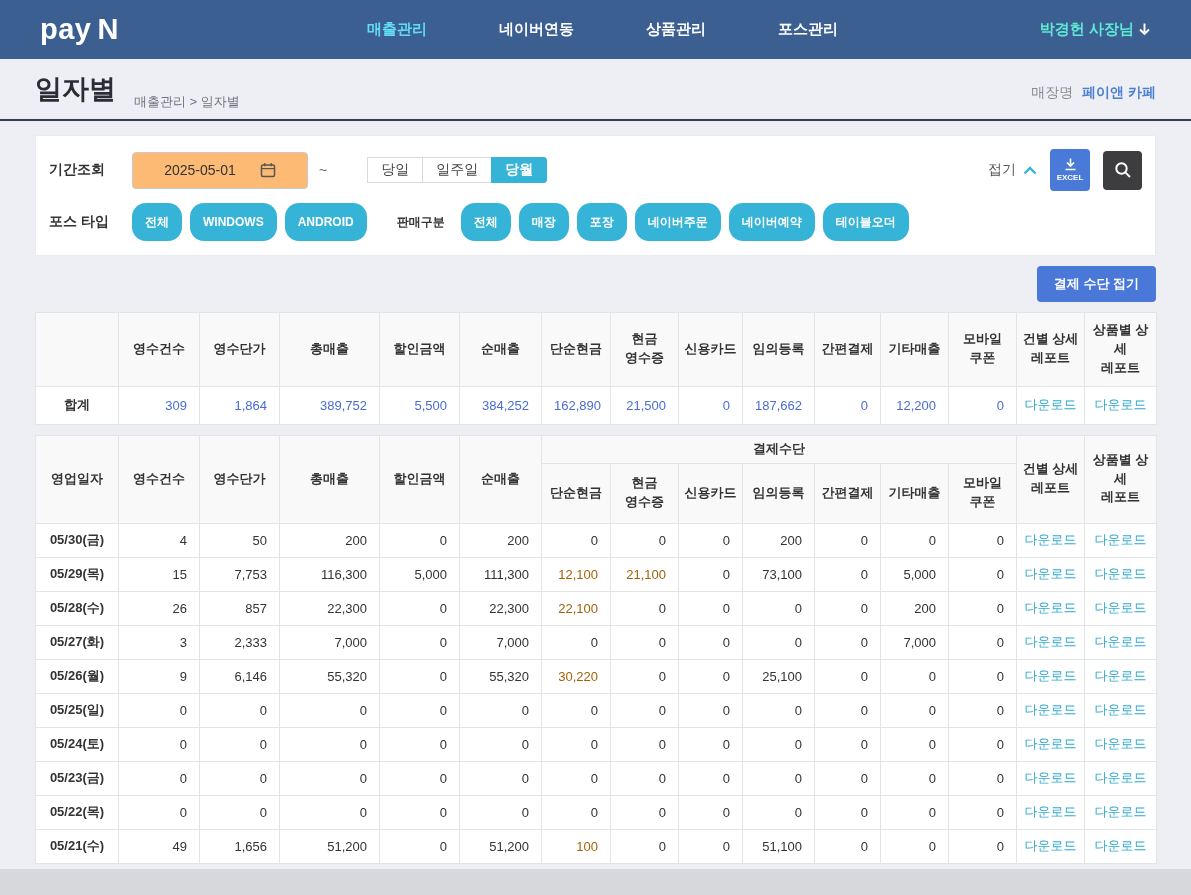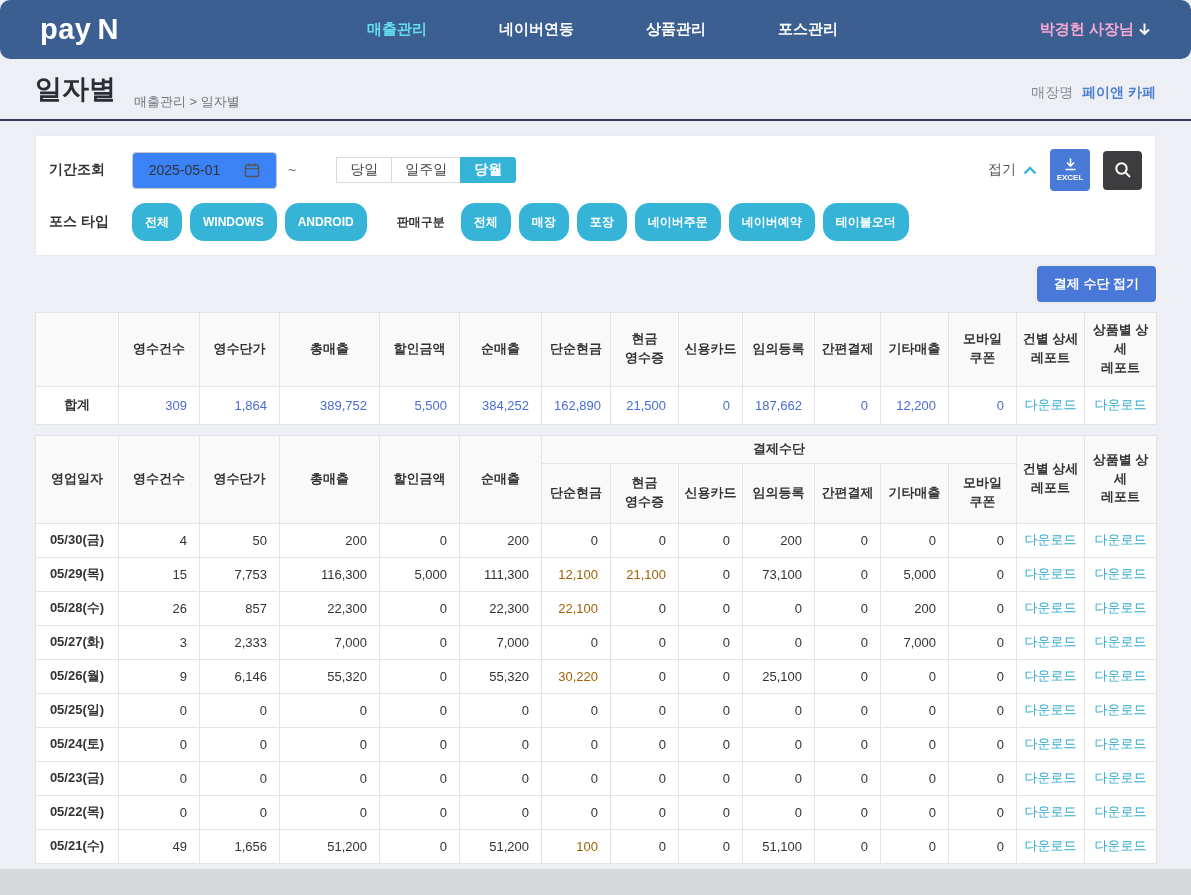--- a/index.html
+++ b/index.html
@@ -2,38 +2,38 @@
 <html><head>
 <meta charset="utf-8">
 <style>
   * { box-sizing: border-box; margin: 0; padding: 0; }
   body {
     width: 1191px; height: 895px; overflow: hidden; position: relative;
     background: #edeff4;
     font-family: "Liberation Sans", sans-serif;
   }
   
-  .navbar { height: 59px; background: #3c5f92; display: flex; align-items: center; padding: 0 40px; border-radius: 10px; }
+  .navbar { height: 59px; background: #3c5f92; display: flex; align-items: center; padding: 0 40px; }
   .logo { color: #fff; font-size: 29px; font-weight: bold; letter-spacing: .5px; display: flex; align-items: baseline; gap: 6px; cursor: pointer; }
   .nav-menu { display: flex; gap: 72px; margin-left: 248px; }
   .nav-item { color: #fff; font-size: 15px; font-weight: bold; cursor: pointer; }
   .nav-item.active { color: #63dcef; }
-  .nav-user { margin-left: auto; color: #f9a8d4; font-size: 15px; font-weight: bold; display: flex; align-items: center; gap: 4px; cursor: pointer; }
+  .nav-user { margin-left: auto; color: #5eead4; font-size: 15px; font-weight: bold; display: flex; align-items: center; gap: 4px; cursor: pointer; }
   
   .title-bar { height: 62px; padding: 0 35px; border-bottom: 2px solid #333c52; display: flex; align-items: center; }
   .page-title { font-size: 27px; font-weight: bold; color: #2c2c34; }
   .breadcrumb { margin-left: 18px; margin-top: 26px; font-size: 13px; color: #73737b; }
   .store { margin-left: auto; margin-top: 8px; font-size: 14px; color: #8a8a92; }
   .store b { color: #4d7fd0; font-weight: bold; margin-left: 5px; cursor: pointer; }
   
   .filter-panel { margin: 14px 35px 0; background: #fff; border: 1px solid #e9ebef; padding: 13px 13px 14px; }
   .filter-row { display: flex; align-items: center; }
   .filter-row + .filter-row { margin-top: 12px; }
   .filter-label { font-size: 14px; font-weight: bold; color: #333; width: 83px; flex: 0 0 83px; }
-  .date-input { width: 145px; height: 37px; border: 1px solid #c9c9c9; border-radius: 4px; background: #3b82f6;
+  .date-input { width: 176px; height: 37px; border: 1px solid #c9c9c9; border-radius: 4px; background: #fdba74;
     display: flex; align-items: center; justify-content: center; gap: 24px; font-size: 14px; color: #333; cursor: pointer; }
   .tilde { margin: 0 11px; color: #666; font-size: 14px; }
   .segmented { display: flex; margin-left: 30px; }
   .seg { min-width: 49px; height: 26px; padding: 0 13px; background: #fff; border: 1px solid #d9d9d9;
     font-size: 14px; color: #444; display: flex; align-items: center; justify-content: center; margin-left: -1px; cursor: pointer;
     font-family: "Liberation Sans", sans-serif; }
   .seg.active { background: #36b4d8; border-color: #36b4d8; color: #fff; font-weight: bold; border-radius: 0 3px 3px 0; }
   .filter-right { margin-left: auto; display: flex; align-items: center; gap: 13px; }
   .collapse { font-size: 14px; color: #555; display: flex; align-items: center; gap: 7px; cursor: pointer; }
   .excel-btn { width: 40px; height: 42px; background: #4a7ad8; border: none; border-radius: 4px; color: #fff;

